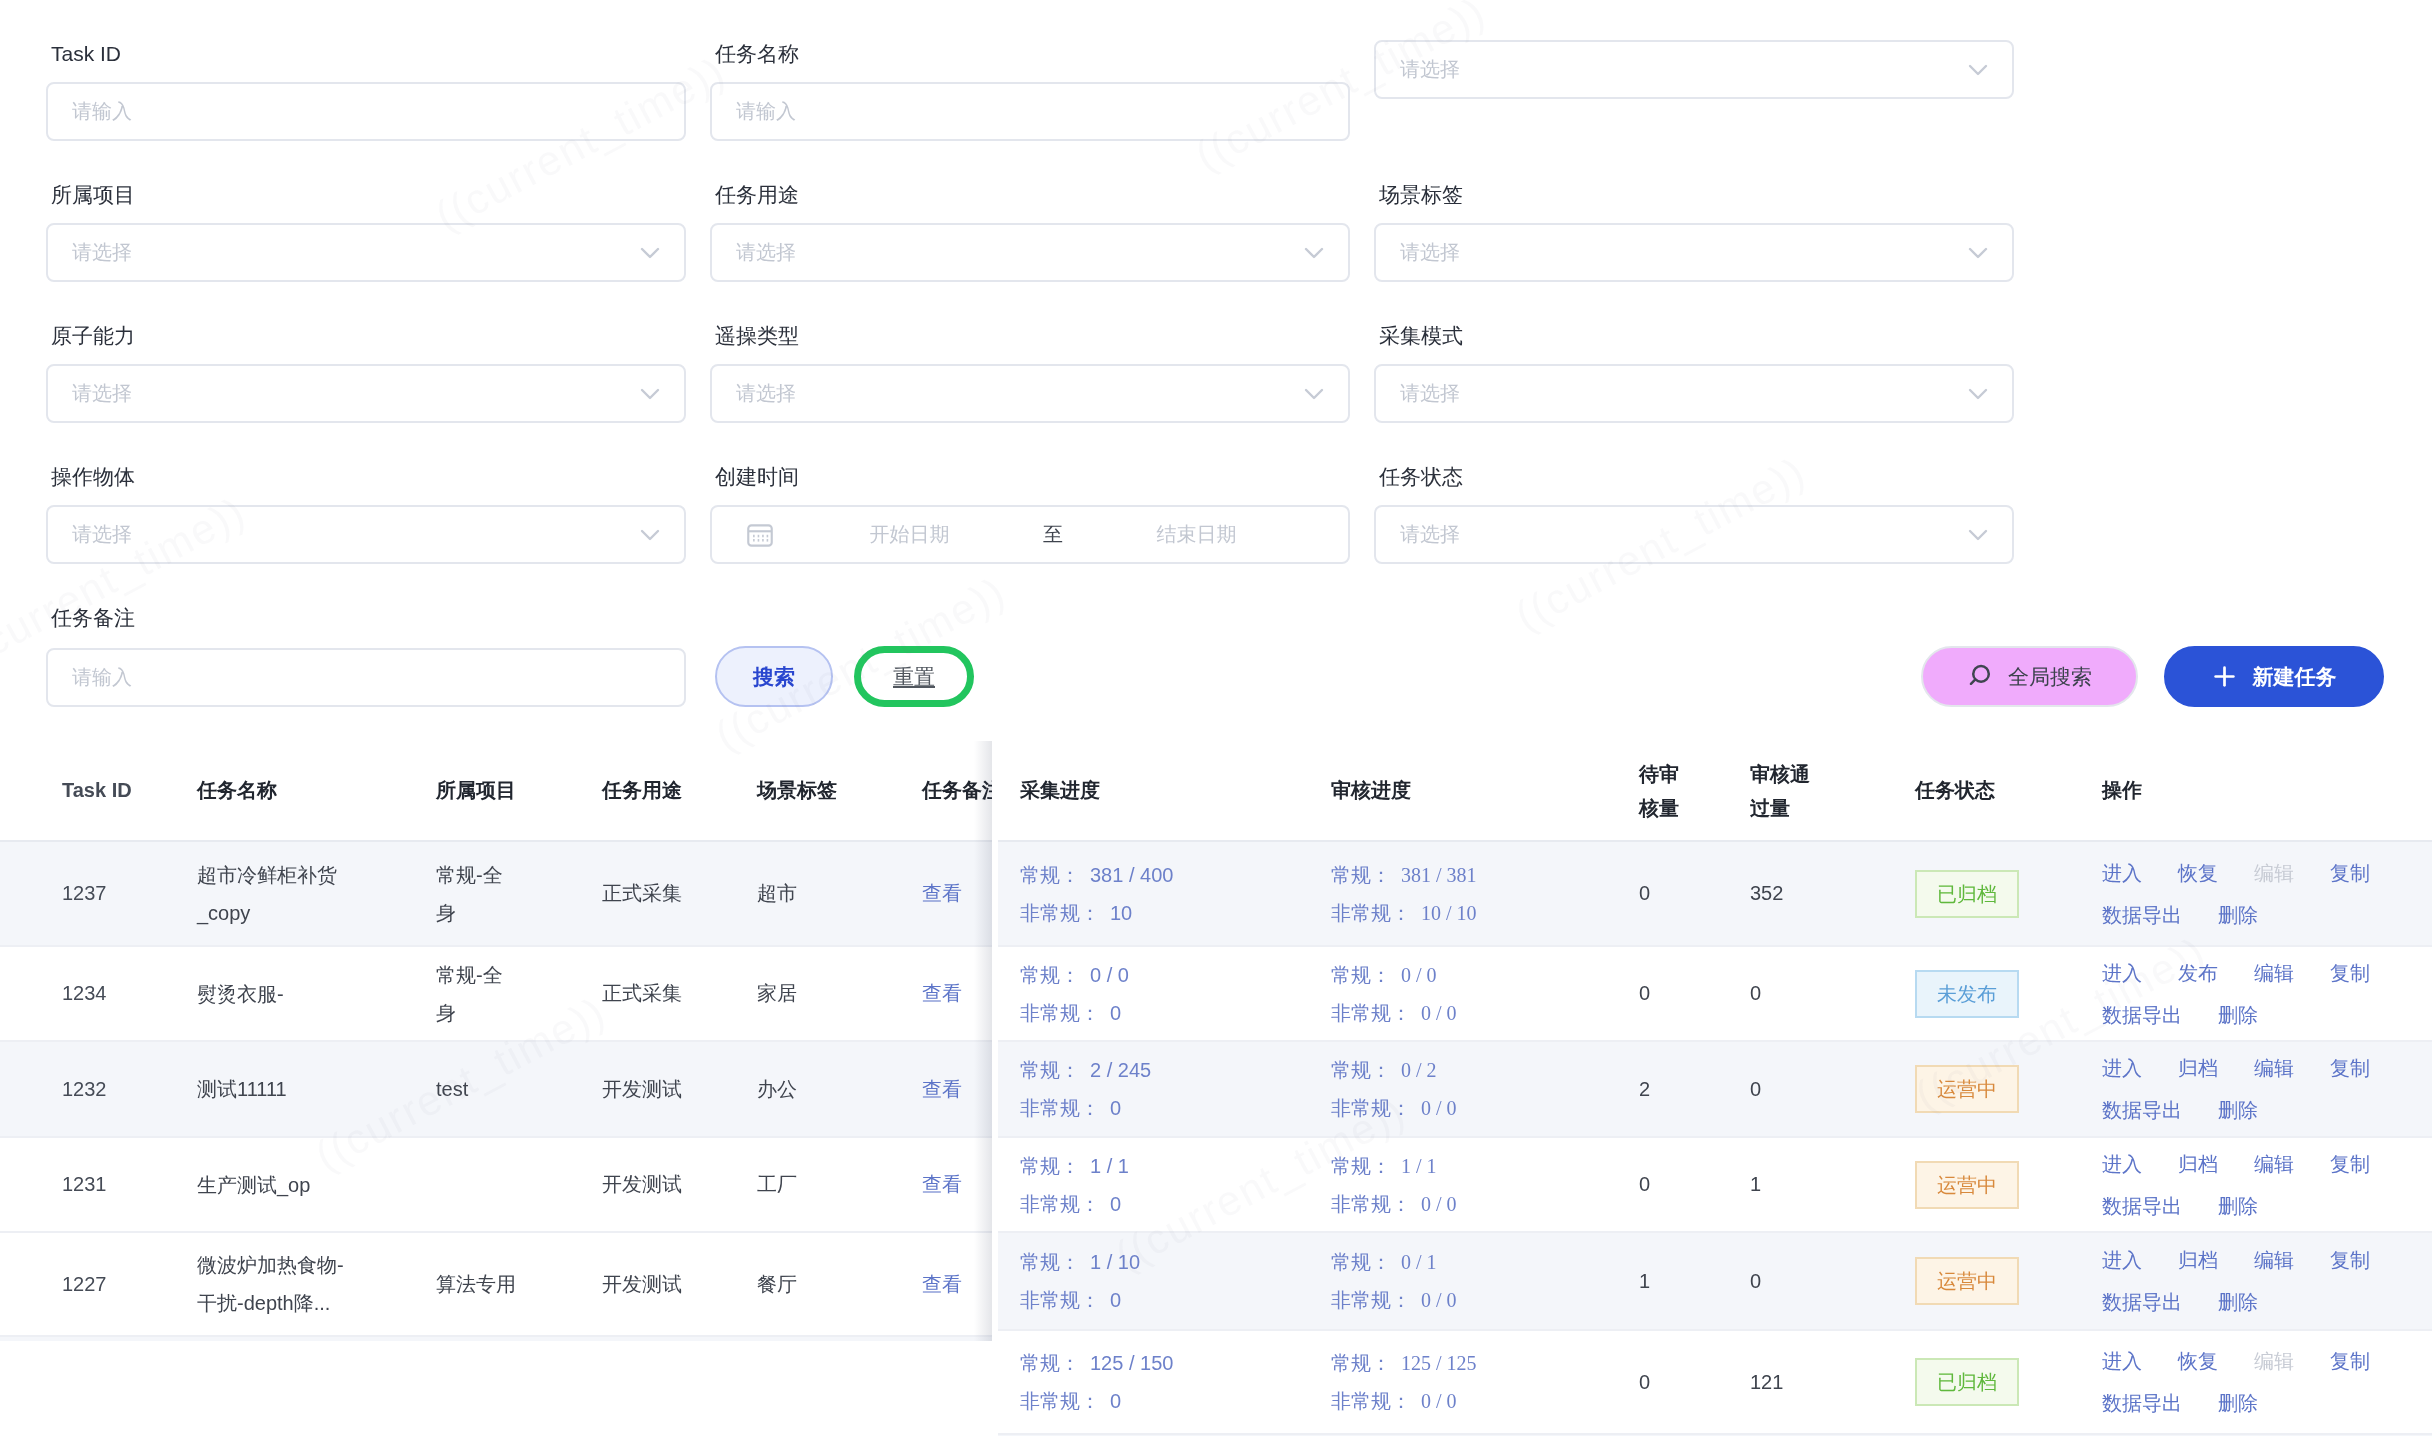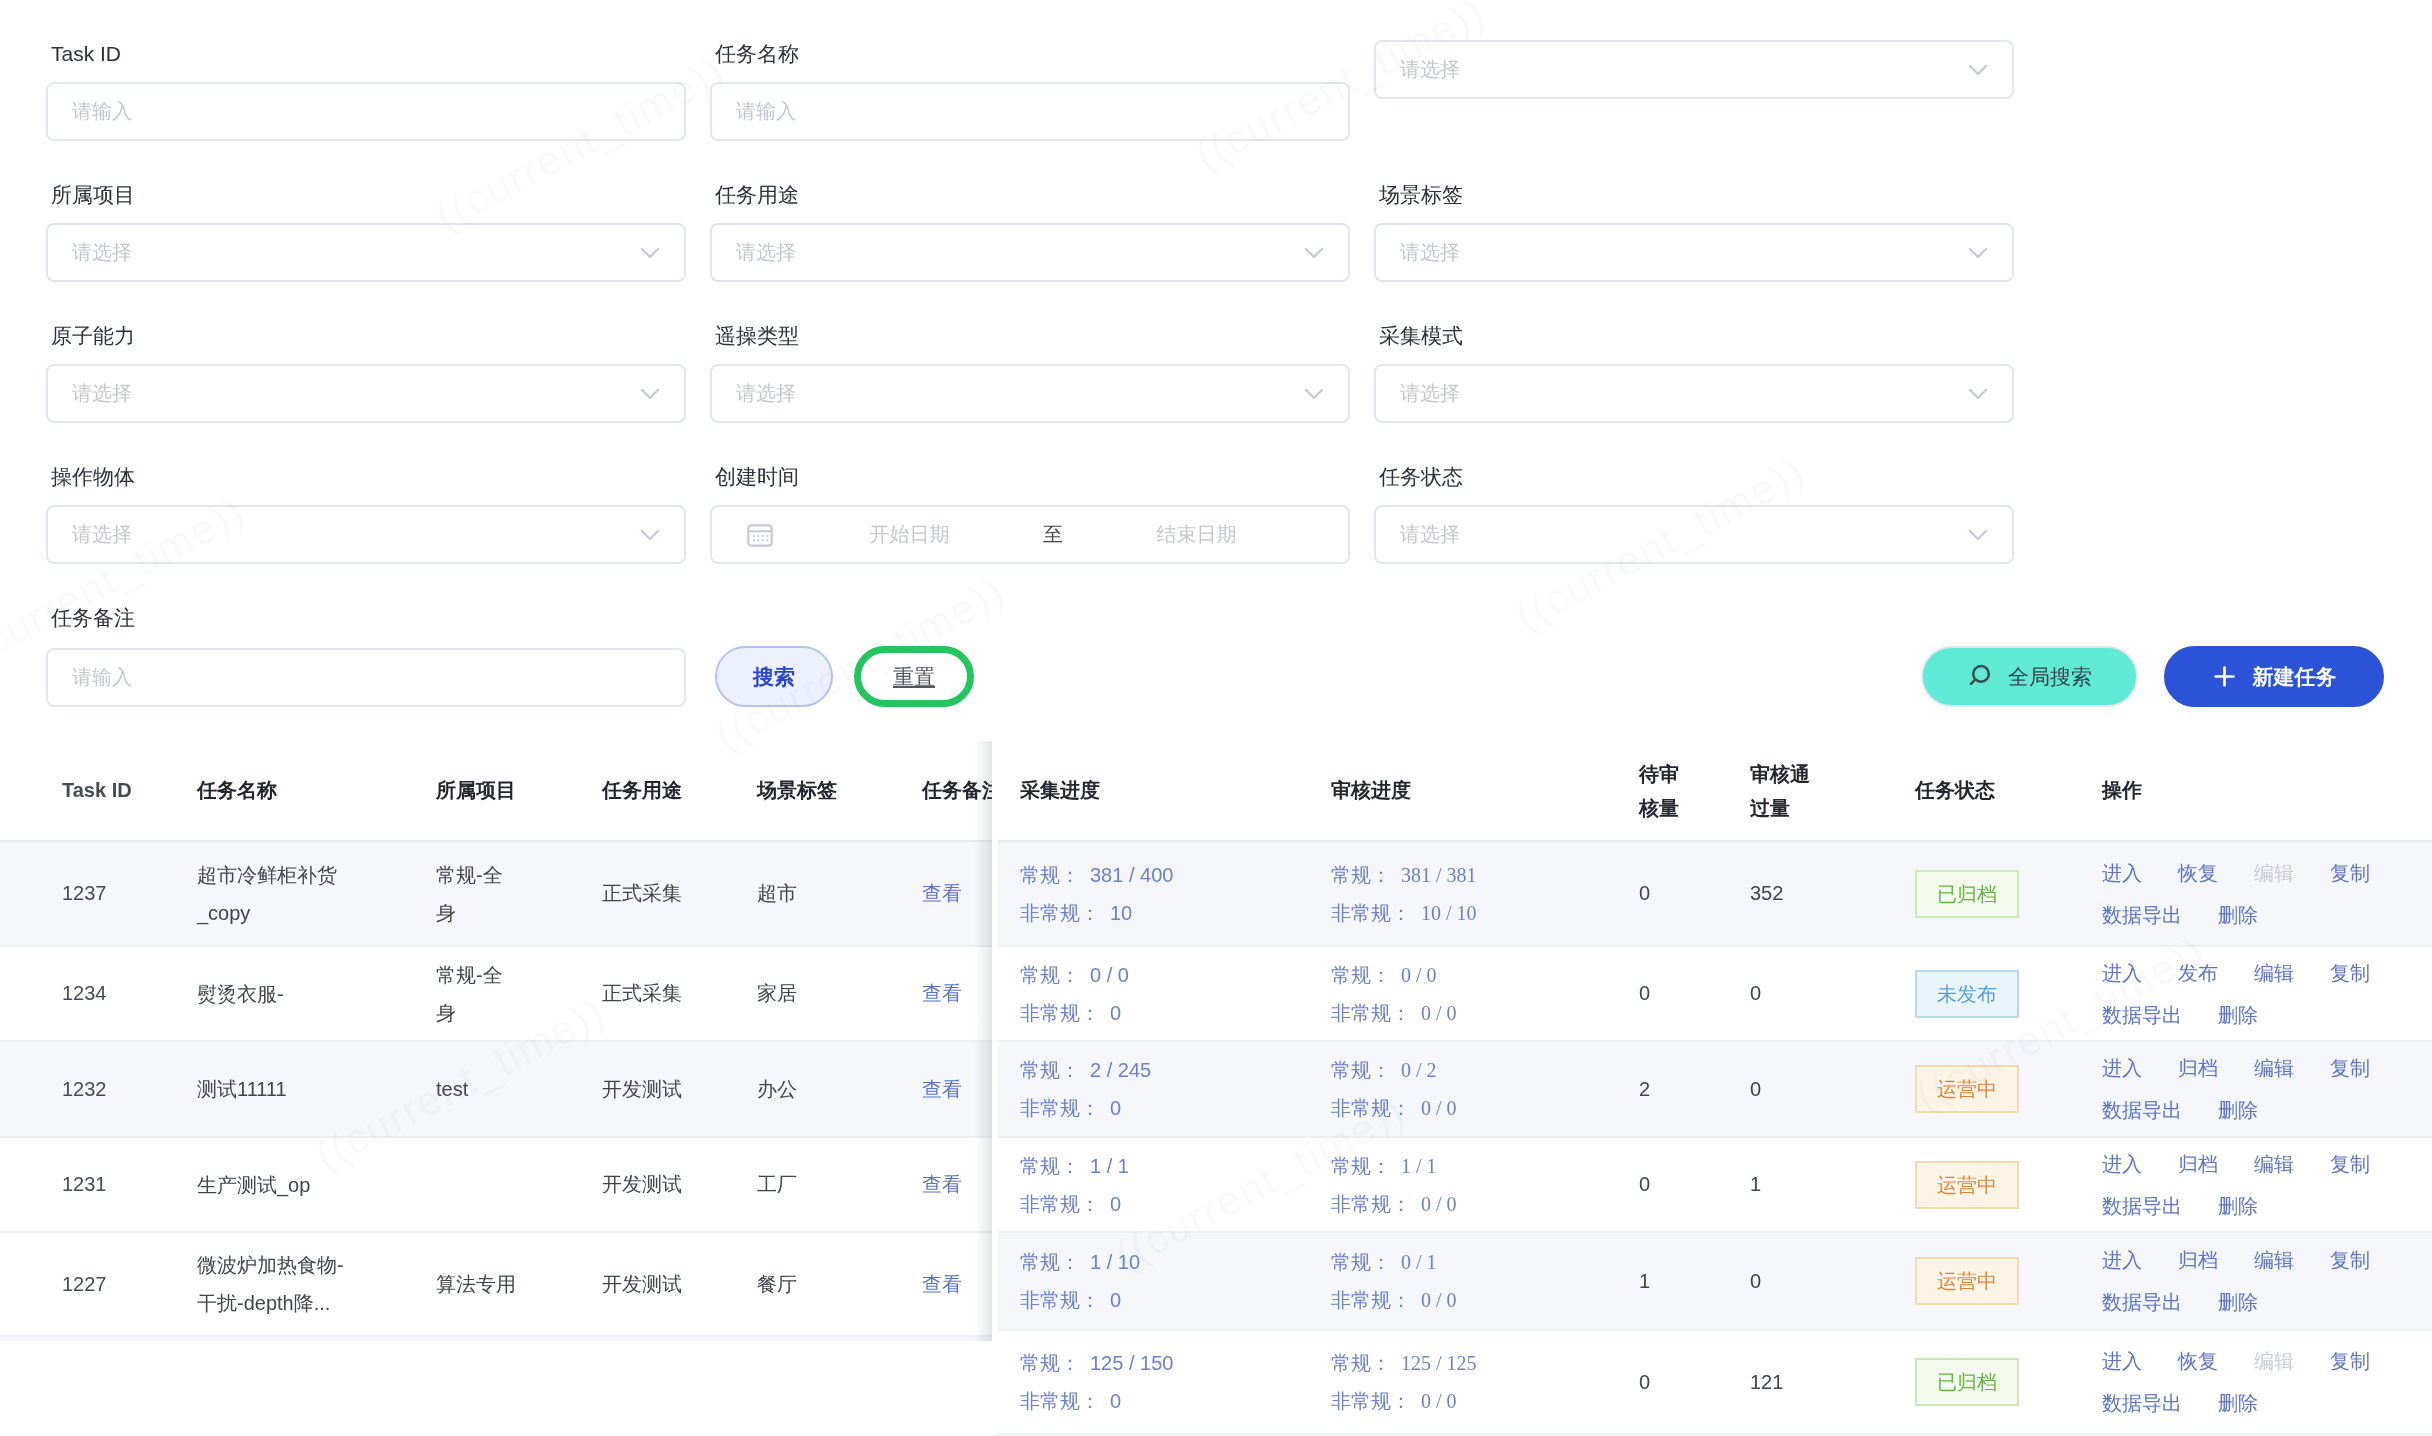--- a/index.html
+++ b/index.html
@@ -25,21 +25,21 @@
   .date-field .seg{flex:1;text-align:center;font-size:20px;color:#c2c7d1;}
   .date-field .to{font-size:20px;color:#3f444e;padding:0 6px;}
   .cal{margin-right:6px;display:flex;align-items:center;}
   
   .row5{display:flex;align-items:flex-end;margin-bottom:0;padding-right:48px;}
   .row5 .col1{width:640px;}
   .btn{height:61px;box-sizing:border-box;border-radius:31px;display:inline-flex;align-items:center;
     justify-content:center;font-size:21px;cursor:pointer;user-select:none;text-align:right;}
   .btn-search{width:118px;background:#edf1fd;border:2px solid #b5c2f1;color:#2946cf;font-weight:700;margin-left:29px;}
   .btn-reset{width:120px;background:#fff;border:7px solid #22c55e;color:#51575f;margin-left:21px;text-decoration:underline;}
-  .btn-global{min-width:217px;background:#5eead4;border:2px solid #e3e6ec;color:#3c424d;margin-left:auto;padding:0 34px;}
+  .btn-global{min-width:217px;background:#f0abfc;border:2px solid #e3e6ec;color:#3c424d;margin-left:auto;padding:0 34px;}
   .btn-global svg{margin-right:14px;}
   .btn-create{min-width:220px;background:#2b53d7;border:2px solid #2b53d7;color:#fff;margin-left:26px;padding:0 36px;font-weight:600;}
   .btn-create svg{margin-right:16px;}
   
   .tbl{position:relative;margin-top:34px;height:700px;z-index:1;}
   .tbl table{border-collapse:collapse;table-layout:fixed;}
   .tbl-left{position:absolute;left:0;top:0;width:992px;overflow:hidden;}
   .tbl-left table{width:1078px;}
   .tbl-left::after{content:"";position:absolute;top:0;right:0;bottom:0;width:18px;z-index:3;pointer-events:none;
     background:linear-gradient(to left,rgba(48,58,88,0.13),rgba(48,58,88,0));}

